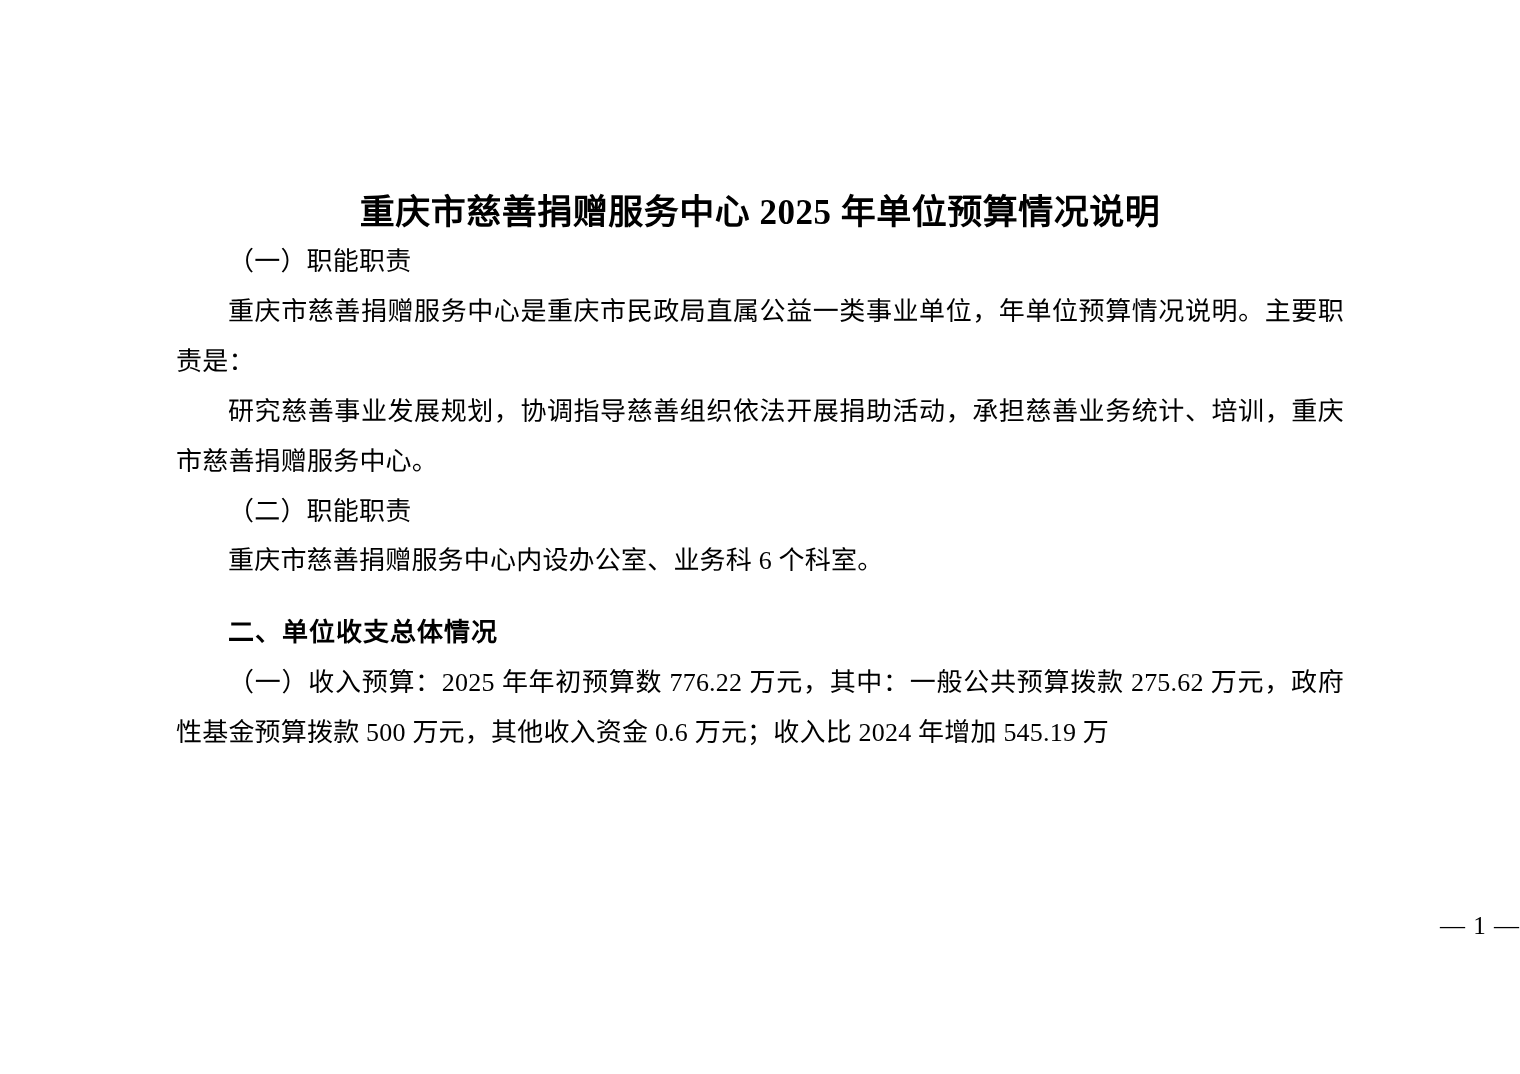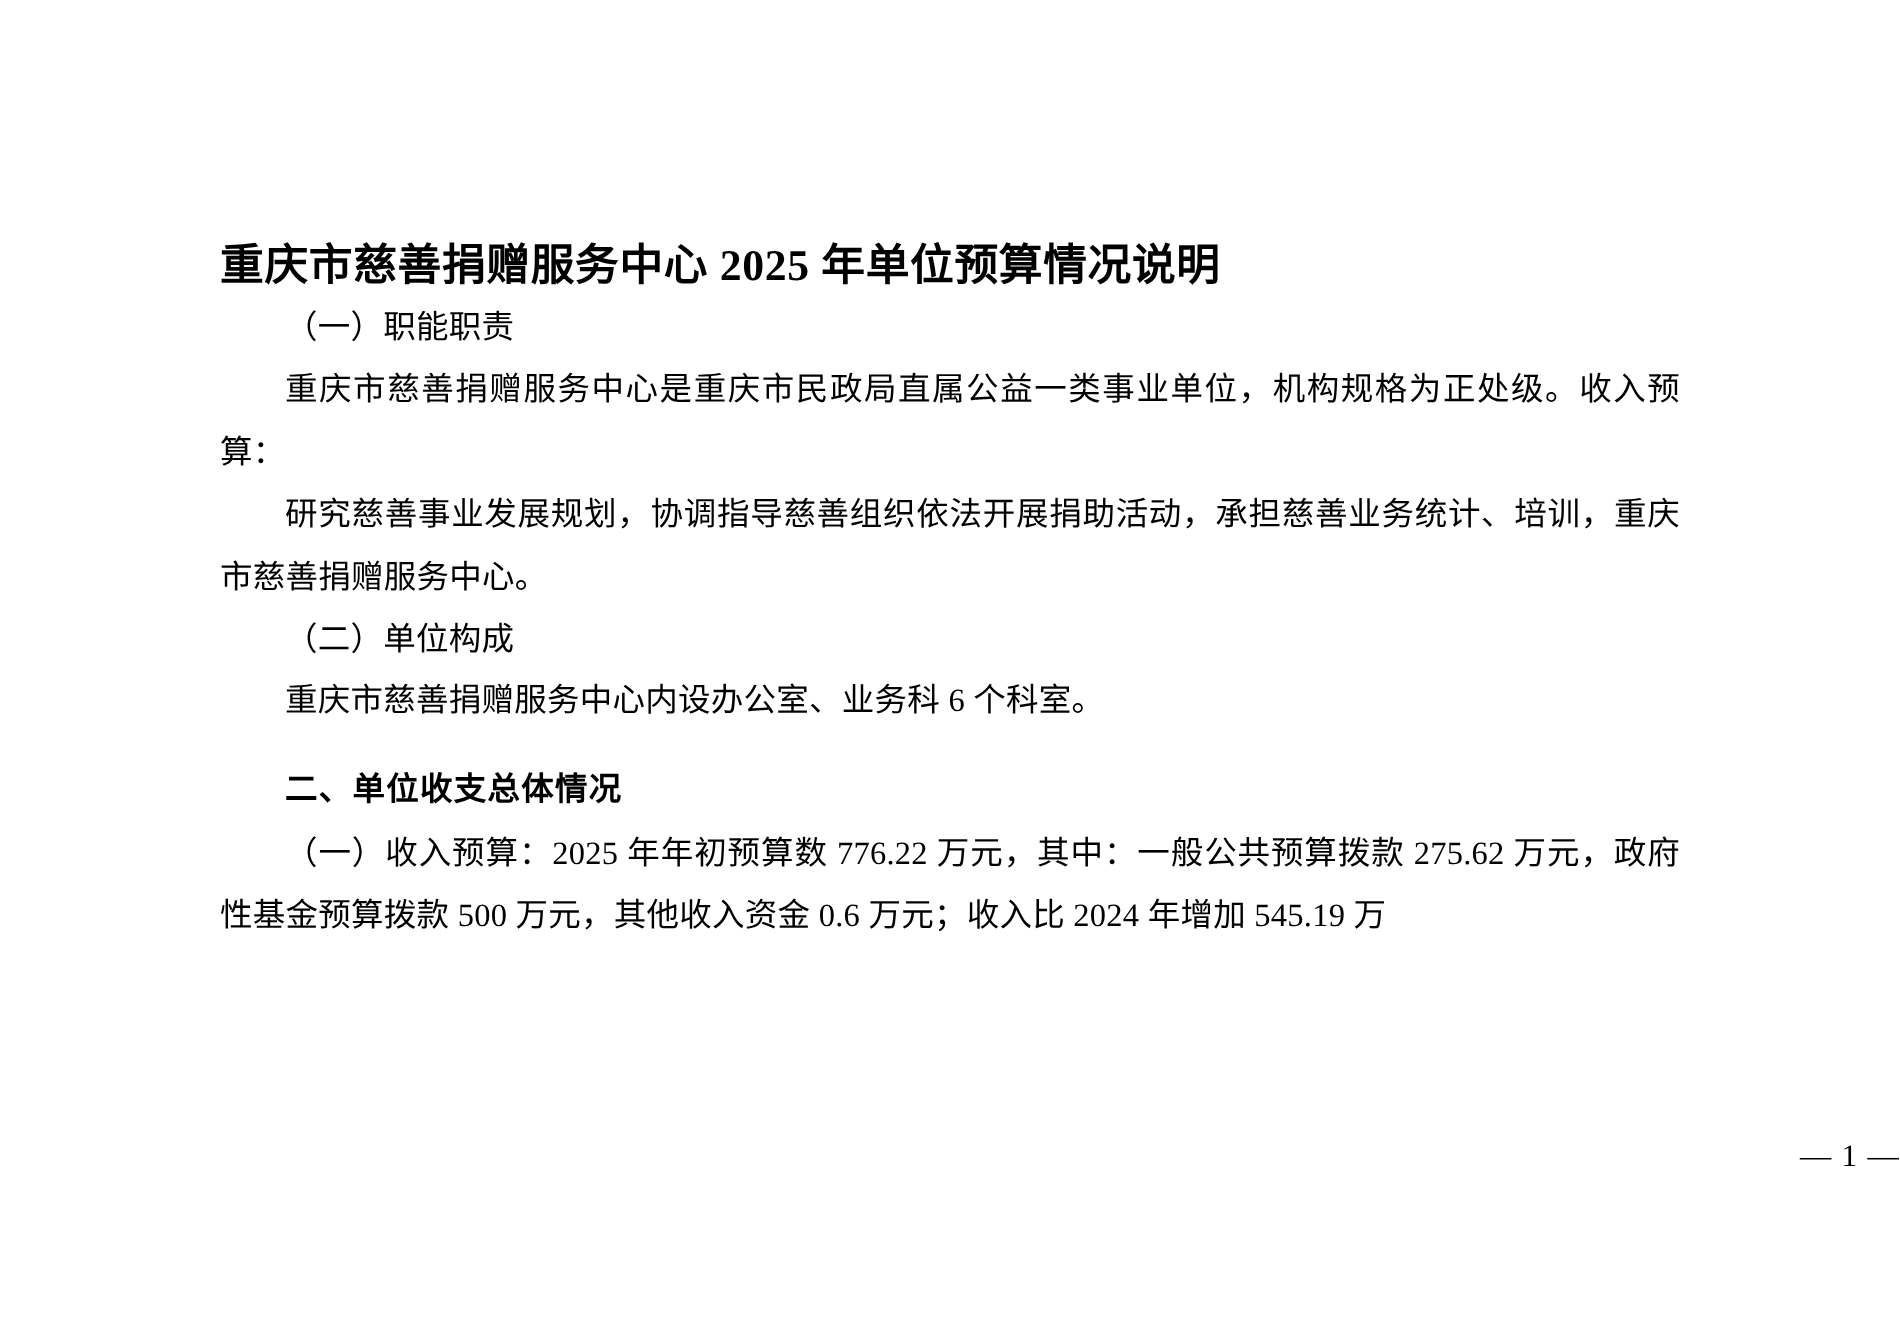--- a/index.html
+++ b/index.html
@@ -24,20 +24,21 @@
     background: #ffffff;
   }
   .content {
     position: absolute;
     left: 176px;
     top: 0;
     width: 1168px;
   }
   .doc-title {
     margin-top: 188px;
+    text-align: center;
     font-size: 35px;
     font-weight: bold;
     letter-spacing: 0.5px;
     line-height: 1.4;
     font-family: "Liberation Serif", "DejaVu Serif", serif;
   }
   .section-heading {
     font-size: 26px;
     font-weight: bold;
     font-family: "DejaVu Sans", "Liberation Sans", sans-serif;
@@ -79,25 +80,25 @@
 <body>
 
 <div class="page">
   <div class="content">
 
     <div class="doc-title">重庆市慈善捐赠服务中心 2025 年单位预算情况说明</div>
 
 
     <p class="sub-heading">（一）职能职责</p>
 
-    <p class="body-text">重庆市慈善捐赠服务中心是重庆市民政局直属公益一类事业单位，机构规格为正处级。收入预算：</p>
+    <p class="body-text">重庆市慈善捐赠服务中心是重庆市民政局直属公益一类事业单位，年单位预算情况说明。主要职责是：</p>
 
     <p class="body-text">研究慈善事业发展规划，协调指导慈善组织依法开展捐助活动，承担慈善业务统计、培训，重庆市慈善捐赠服务中心。</p>
 
-    <p class="sub-heading">（二）单位构成</p>
+    <p class="sub-heading">（二）职能职责</p>
 
     <p class="body-text">重庆市慈善捐赠服务中心内设办公室、业务科 6 个科室。</p>
 
     <div class="section-heading tight">二、单位收支总体情况</div>
 
     <p class="body-text">（一）收入预算：2025 年年初预算数 776.22 万元，其中：一般公共预算拨款 275.62 万元，政府性基金预算拨款 500 万元，其他收入资金 0.6 万元；收入比 2024 年增加 545.19 万</p>
 
     <div class="page-number">— 1 —</div>
 
   </div>

